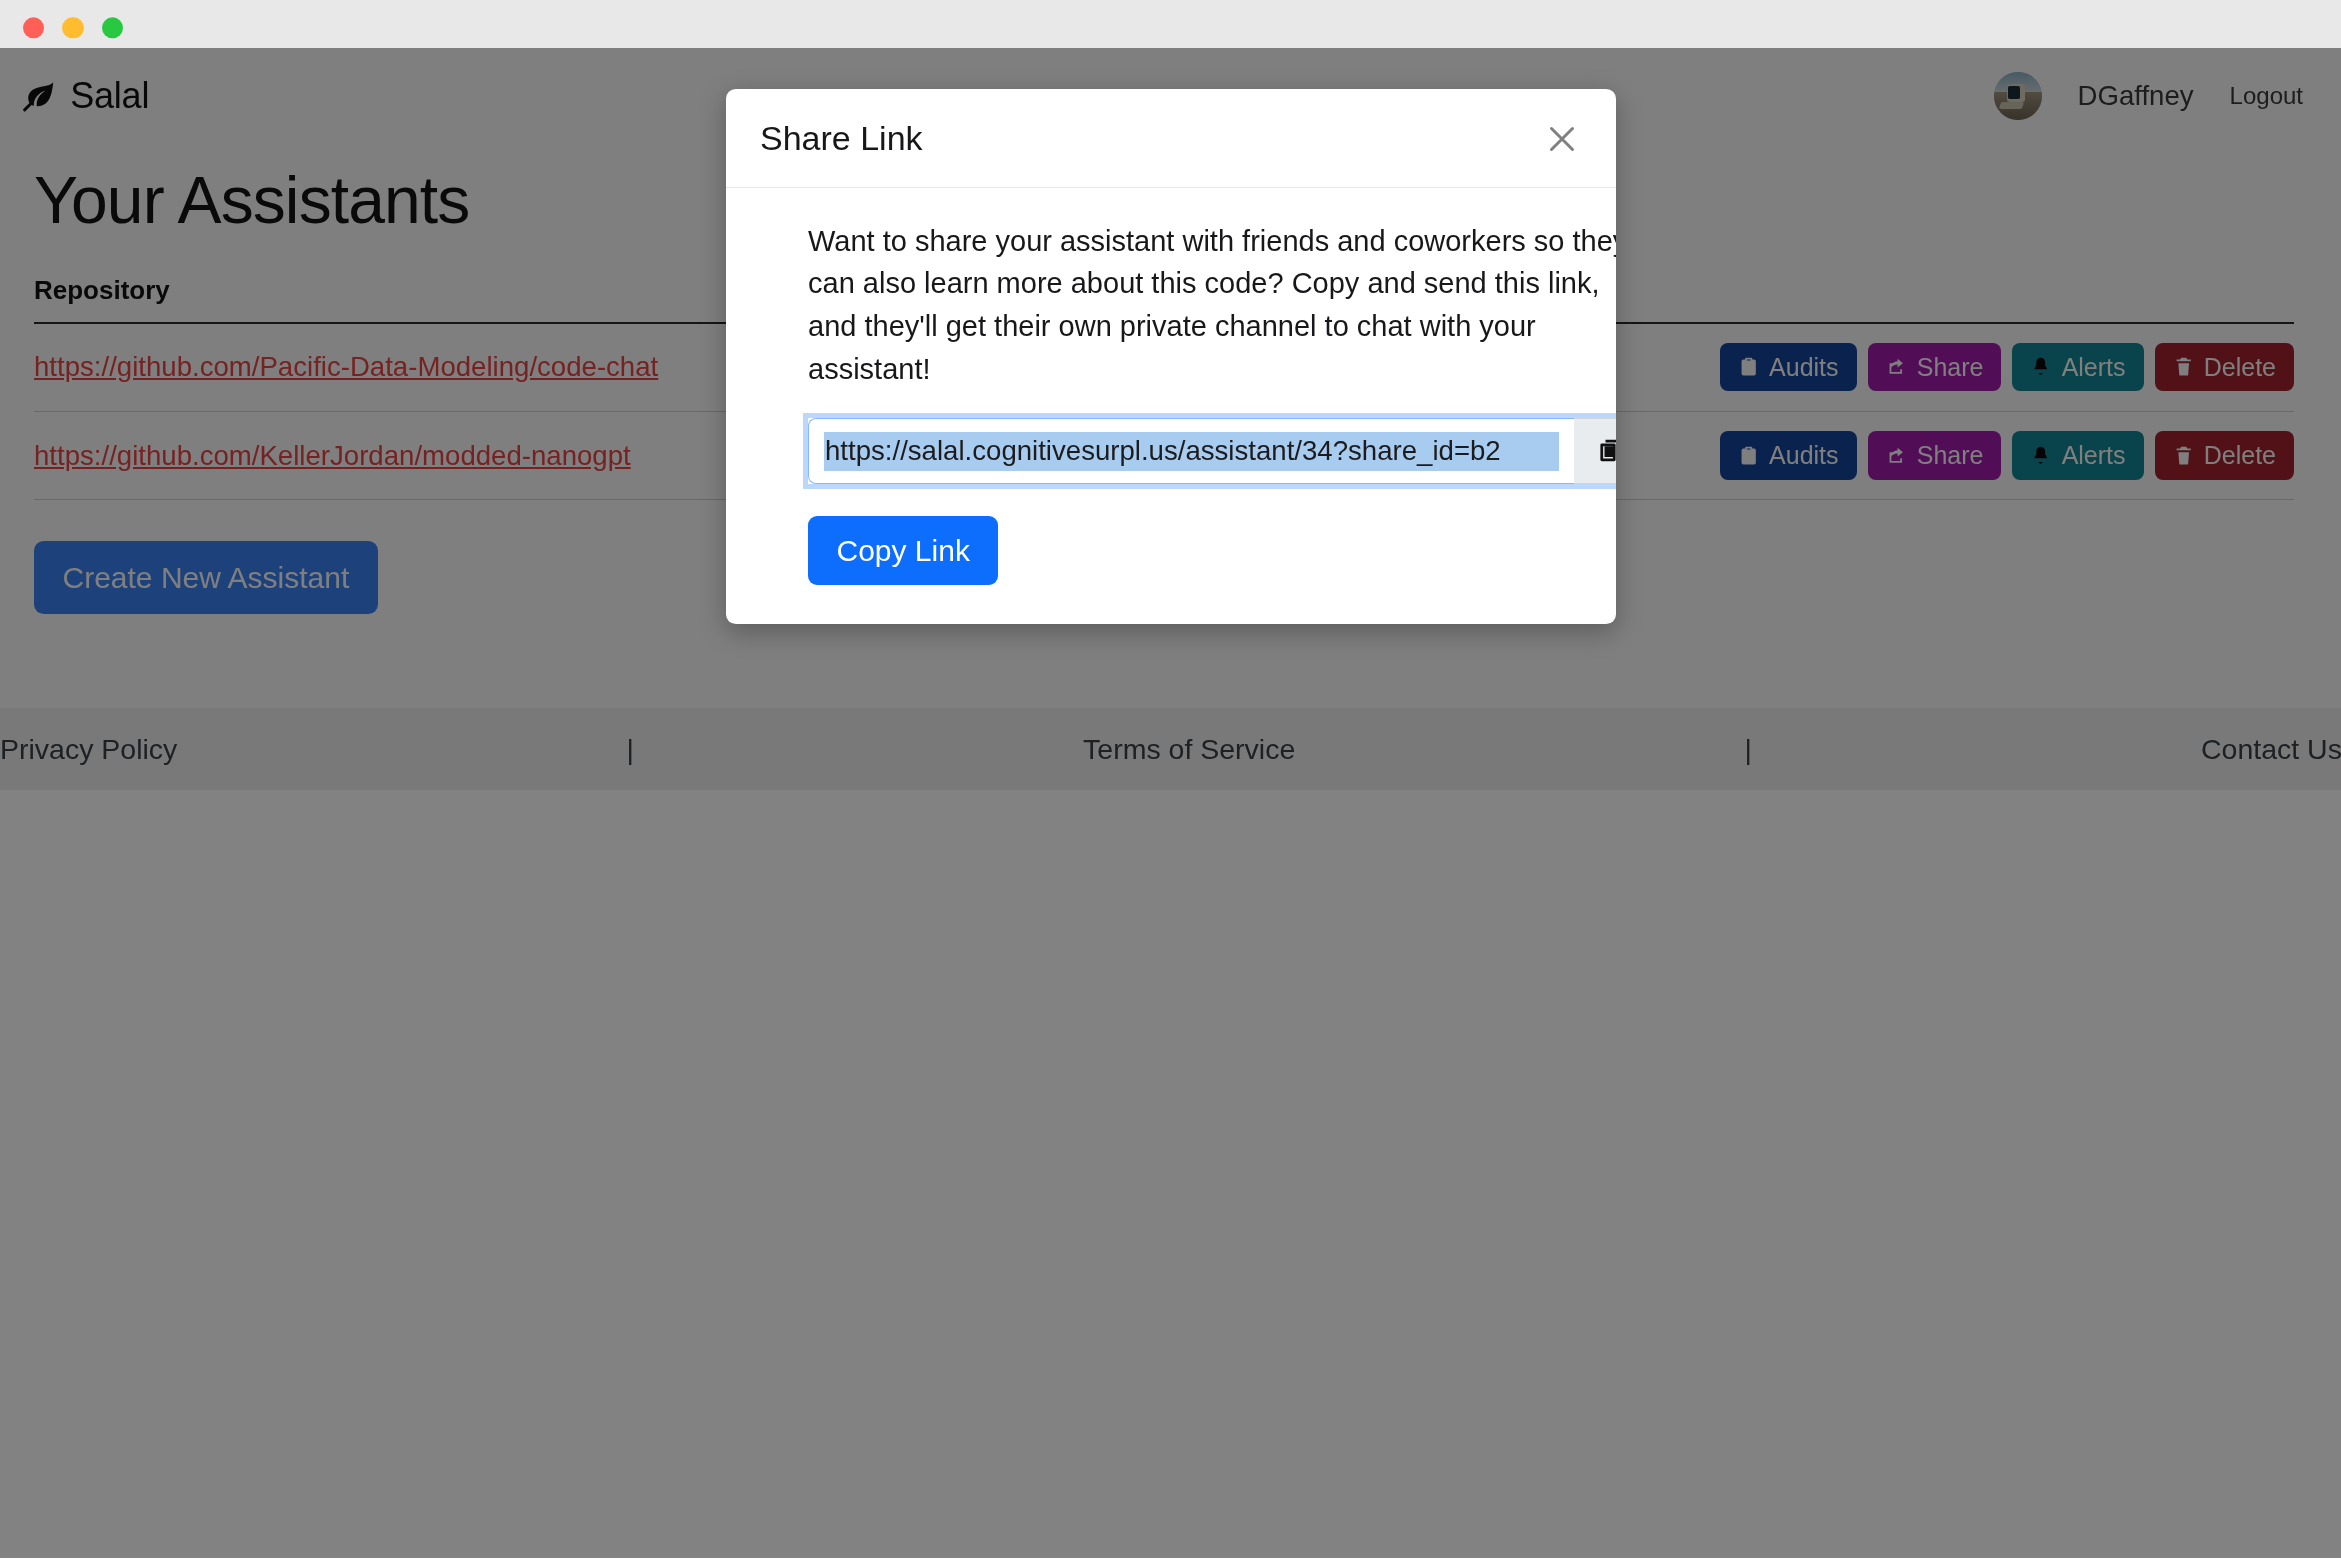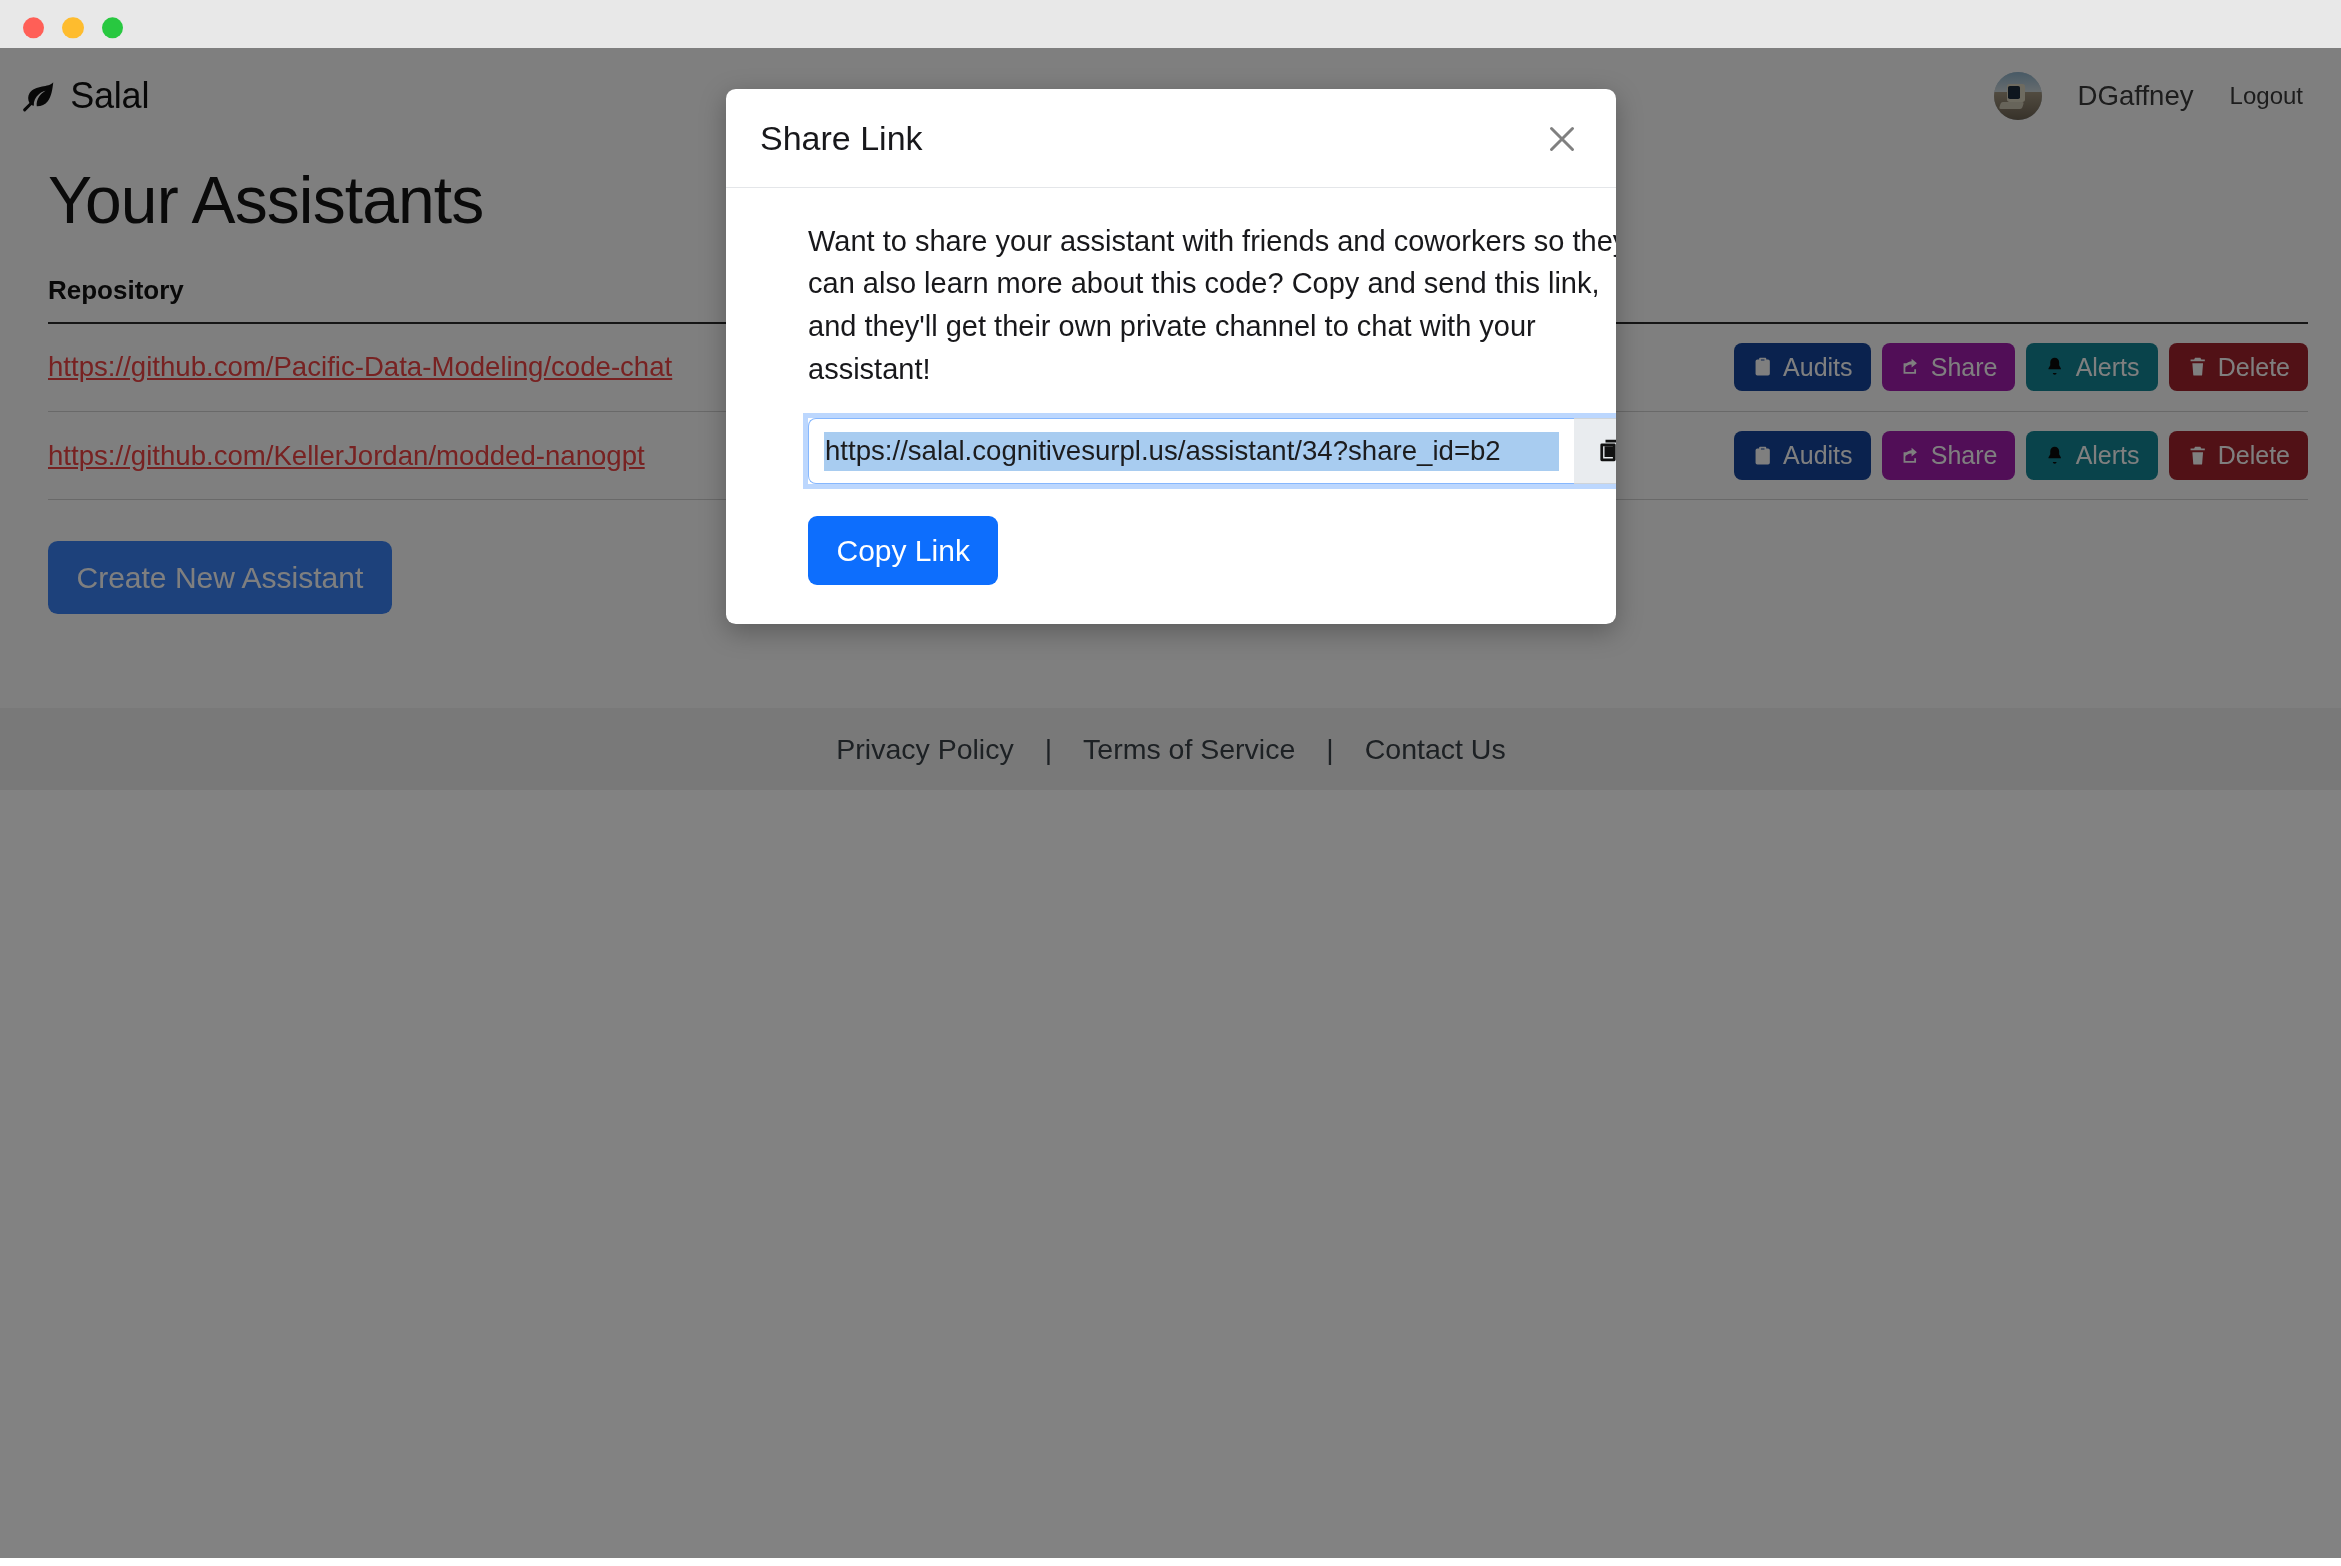--- a/index.html
+++ b/index.html
@@ -115,21 +115,21 @@
     color: #3a3a3a;
     text-decoration: none;
     cursor: pointer;
   }
 
   
   #main-content {
     position: absolute;
     left: 0; top: 96px;
     width: 2278px;
-    padding: 0 48px;
+    padding: 0 34px;
   }
   #page-title {
     font-size: 66px;
     font-weight: 400;
     color: #141414;
     letter-spacing: -0.9px;
     margin-top: 19.6px;
     line-height: 1.12;
   }
 
@@ -200,22 +200,22 @@
 
   
   #app-footer {
     position: absolute;
     left: 0; top: 660px;
     width: 2342px;
     height: 82px;
     background: #f3f3f3;
     display: flex;
     align-items: center;
-    justify-content: center;
-    gap: 4px;
+    justify-content: space-between;
+    gap: 10px;
   }
   .footer-link {
     font-size: 28.5px;
     color: #3b4249;
     text-decoration: none;
     cursor: pointer;
   }
   .footer-sep {
     font-size: 28.5px;
     color: #3b4249;

